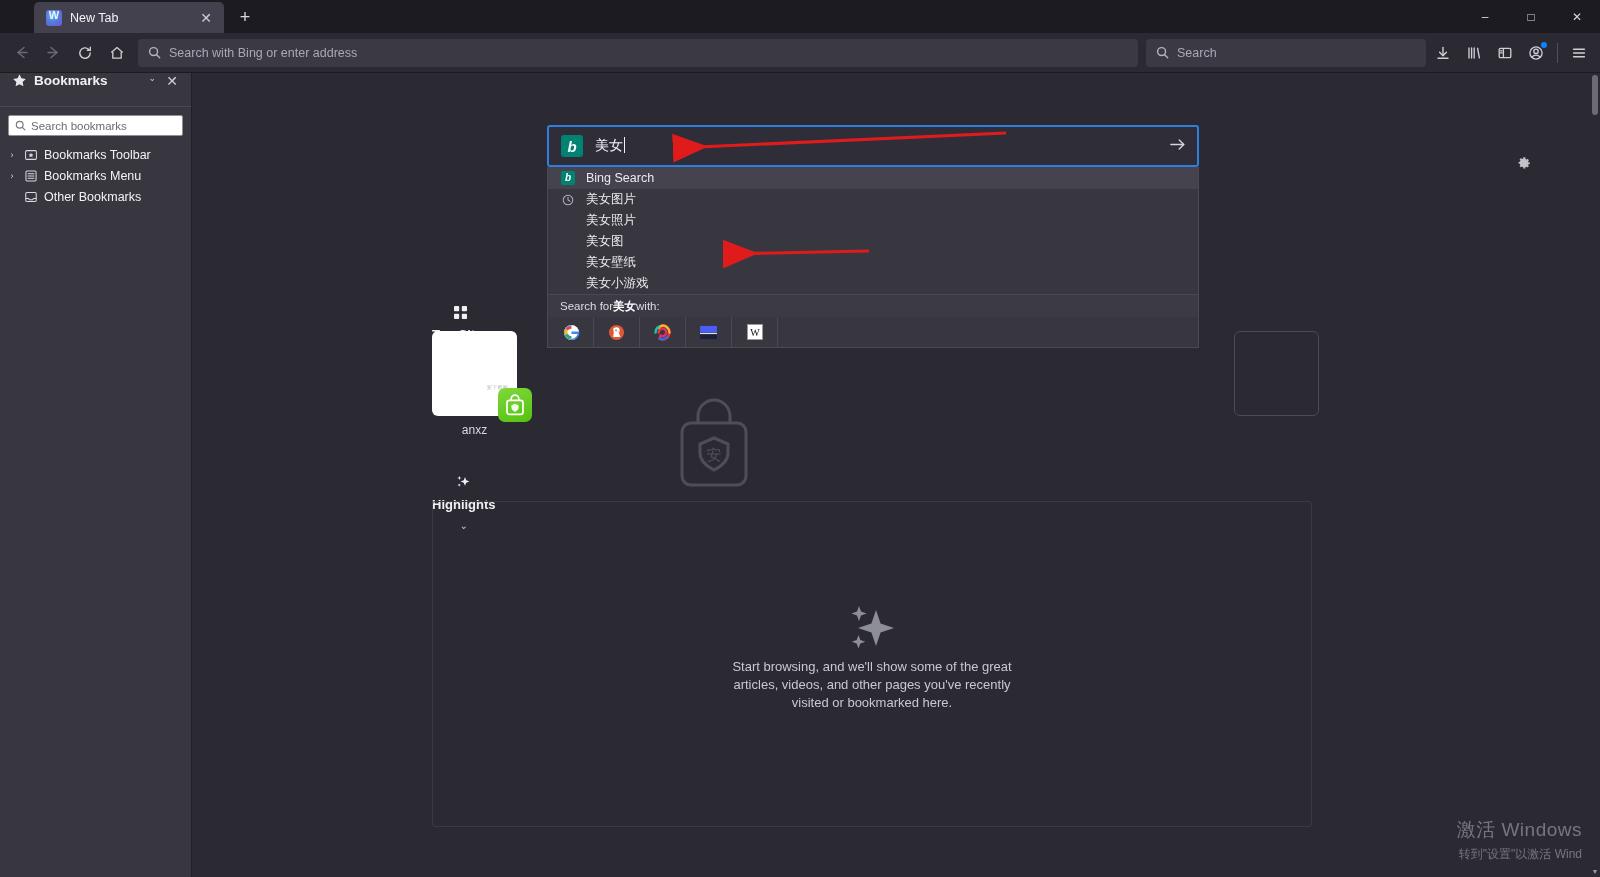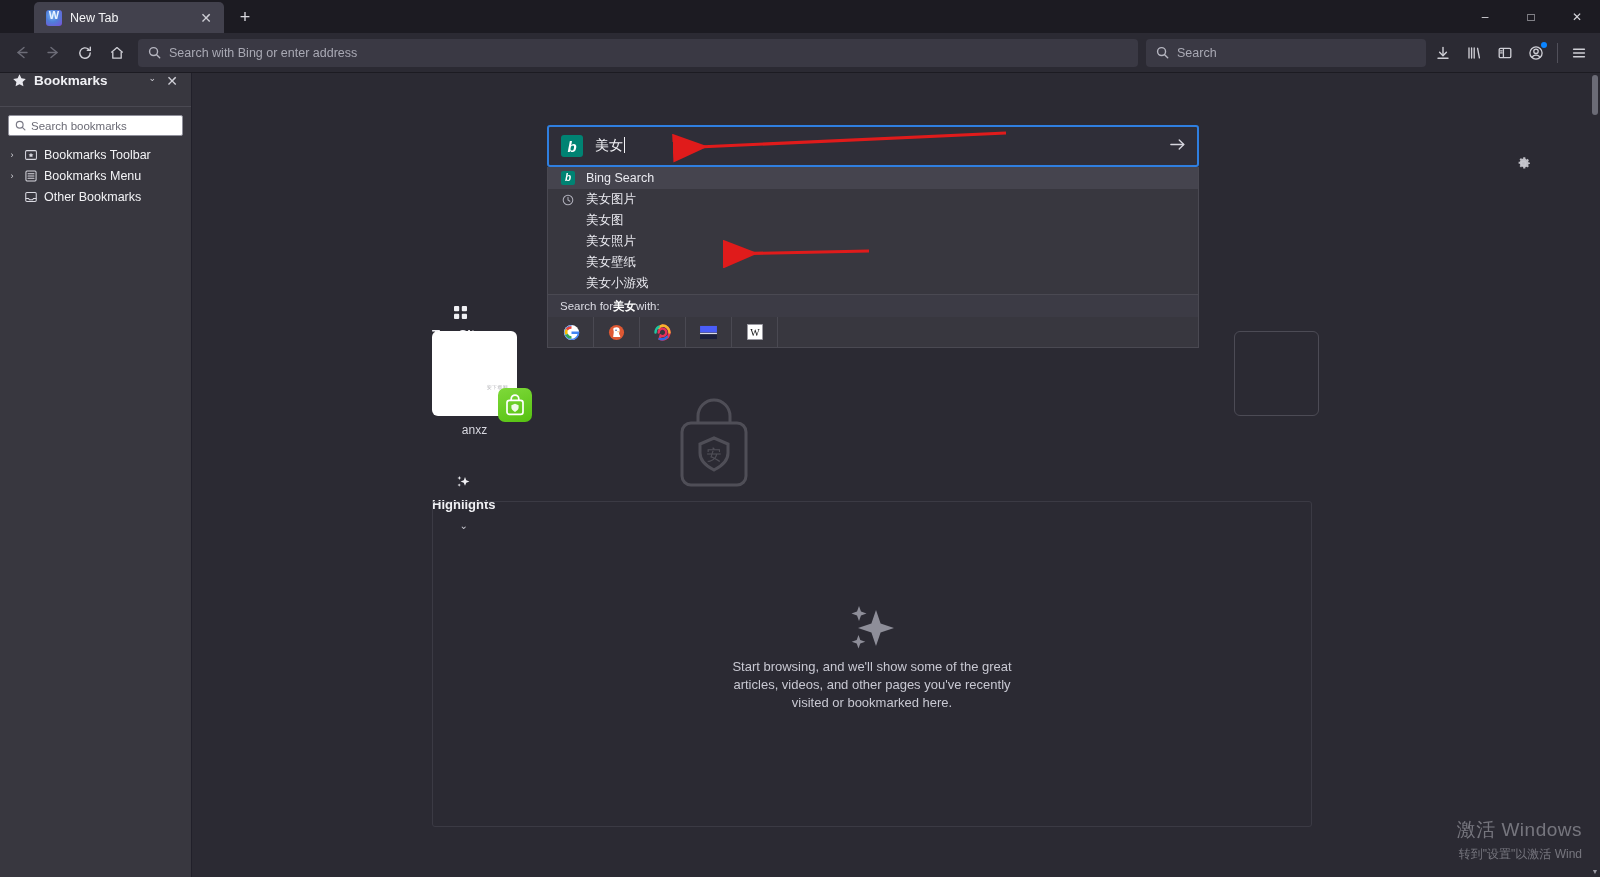--- a/index.html
+++ b/index.html
@@ -528,26 +528,26 @@
             <svg width="12" height="12" viewBox="0 0 14 14" fill="none" stroke="#b0b0bb" stroke-width="1.2">
               <circle cx="7" cy="7" r="5.6"></circle>
                 <path d="M7 3.8 V7 L9.2 8.4" stroke-linecap="round"></path>
             </svg>
           </span>
           <span class="stext">美女图片</span>
         </div>
 
         <div class="srch-row sugg">
           <span class="ricon"></span>
-          <span class="stext">美女图</span>
+          <span class="stext">美女照片</span>
         </div>
 
         <div class="srch-row sugg">
           <span class="ricon"></span>
-          <span class="stext">美女照片</span>
+          <span class="stext">美女图</span>
         </div>
 
         <div class="srch-row sugg">
           <span class="ricon"></span>
           <span class="stext">美女壁纸</span>
         </div>
 
         <div class="srch-row sugg">
           <span class="ricon"></span>
           <span class="stext">美女小游戏</span>

